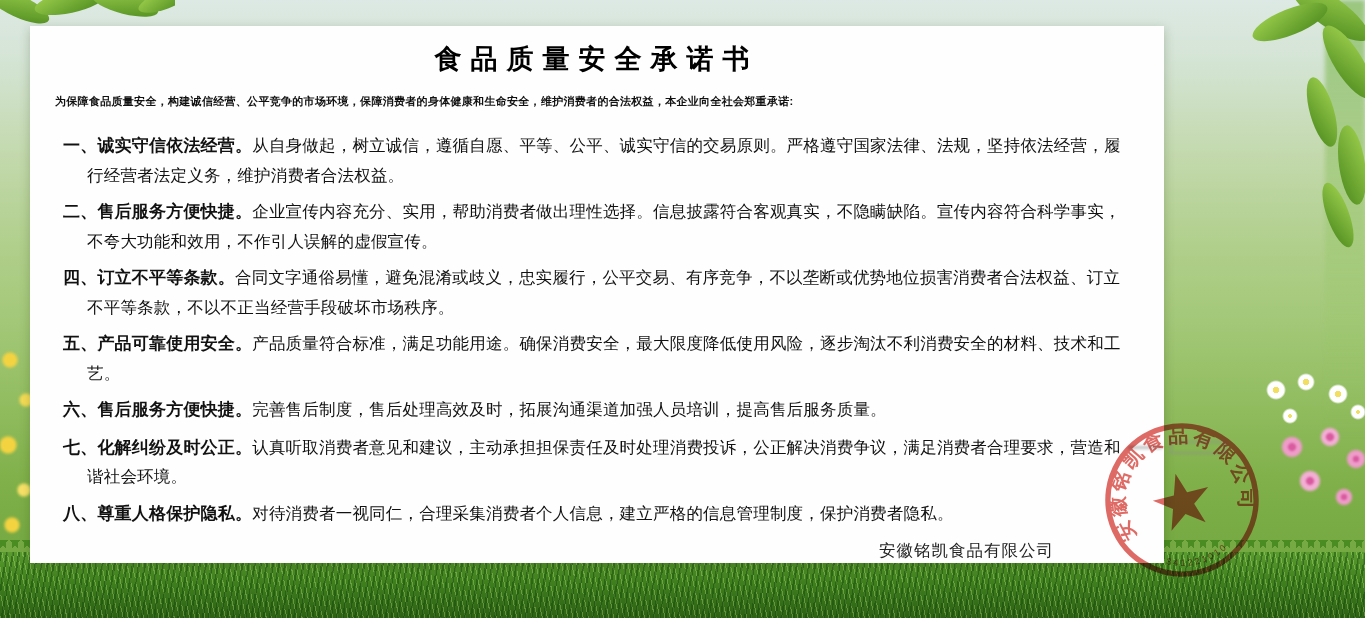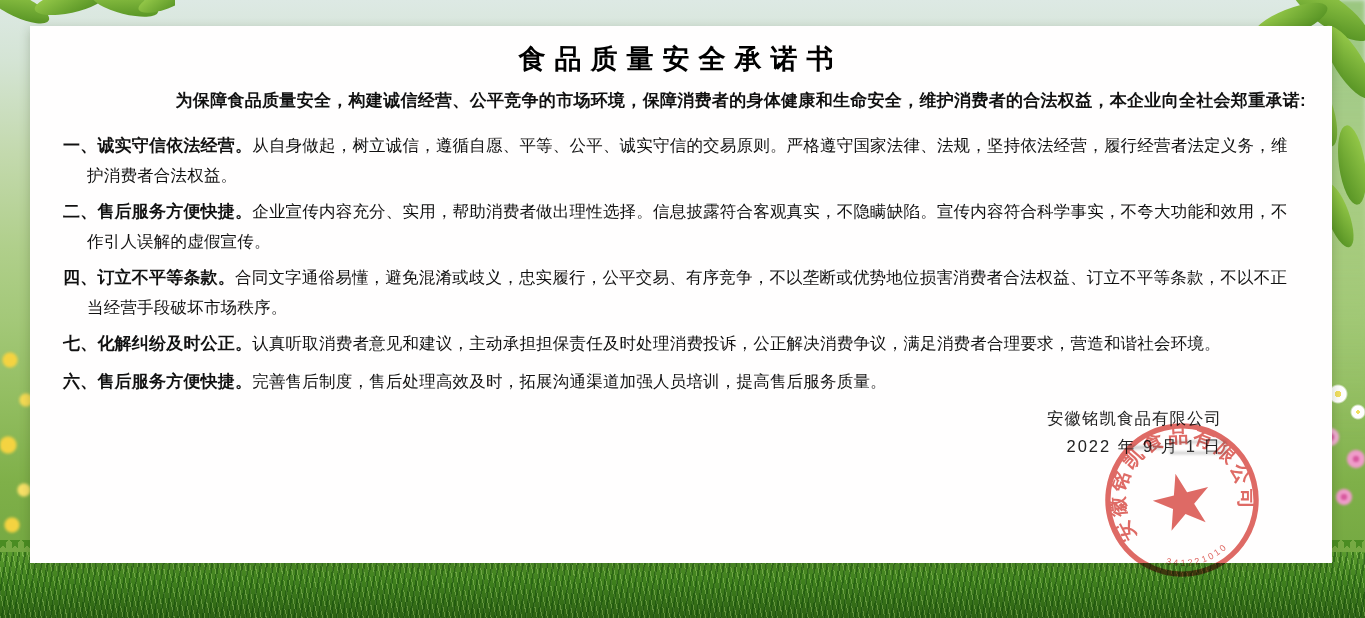--- a/index.html
+++ b/index.html
@@ -41,26 +41,26 @@
       repeating-linear-gradient(100deg,rgba(16,70,8,.45) 0 2px,rgba(0,0,0,0) 2px 6px),
       repeating-linear-gradient(78deg,rgba(225,255,170,.28) 0 1px,rgba(0,0,0,0) 1px 5px),
       linear-gradient(180deg,#5a9c2e 0%,#3f801d 45%,#2d6113 100%);}
   .grass::before{content:"";position:absolute;left:0;right:0;top:-12px;height:13px;
     background:
       linear-gradient(135deg,#4a8c22 6px,rgba(0,0,0,0) 0) 0 0/12px 13px repeat-x,
       linear-gradient(-135deg,#4a8c22 6px,rgba(0,0,0,0) 0) 6px 0/12px 13px repeat-x;
     filter:blur(.6px);}
 
   
-  .doc-card{position:absolute;left:30px;top:26px;width:1302px;height:537px;background:#fffefe;
+  .doc-card{position:absolute;left:30px;top:26px;width:1134px;height:537px;background:#fffefe;
     box-shadow:0 3px 10px rgba(40,60,20,.25);}
   .doc-inner{padding:12px 26px 0 25px;color:#111;}
   .doc-title{font-size:27px;line-height:34px;font-weight:bold;text-align:center;letter-spacing:9px;
     margin:4px 0 12px;color:#000;}
-  .doc-intro{font-size:17px;font-weight:bold;line-height:26px;margin:0 0 17px;letter-spacing:.3px;text-align:right;}
+  .doc-intro{font-size:11px;font-weight:bold;line-height:26px;margin:0 0 17px;letter-spacing:.3px;}
   .item{font-size:16.5px;line-height:28.5px;margin:8px;padding-left:24px;text-indent:-24px;letter-spacing:.2px;}
   .item .num,.item .lead{font-weight:bold;font-size:17px;}
   .signature{margin-top:5px;text-align:right;padding-right:84px;font-size:16.5px;line-height:28px;color:#222;}
   .signature .sig-company{letter-spacing:1px;}
   .signature .sig-date{letter-spacing:2px;}
 
   
   .seal{position:absolute;left:1097px;top:415px;width:170px;height:170px;mix-blend-mode:multiply;opacity:.85;}
   .overprint{position:absolute;left:1128px;top:438px;width:118px;height:14px;filter:blur(1.6px);opacity:.55;}
   .overprint span{display:inline-block;height:3px;background:#8d8d8d;vertical-align:middle;}
@@ -106,26 +106,27 @@
   <div class="grass"></div>
 
   <div class="doc-card">
     <div class="doc-inner">
       <div class="doc-title">食品质量安全承诺书</div>
       <p class="doc-intro">为保障食品质量安全，构建诚信经营、公平竞争的市场环境，保障消费者的身体健康和生命安全，维护消费者的合法权益，本企业向全社会郑重承诺:</p>
 
       <p class="item"><span class="num">一、</span><span class="lead">诚实守信依法经营。</span><span class="body-text">从自身做起，树立诚信，遵循自愿、平等、公平、诚实守信的交易原则。严格遵守国家法律、法规，坚持依法经营，履行经营者法定义务，维护消费者合法权益。</span></p>
       <p class="item"><span class="num">二、</span><span class="lead">售后服务方便快捷。</span><span class="body-text">企业宣传内容充分、实用，帮助消费者做出理性选择。信息披露符合客观真实，不隐瞒缺陷。宣传内容符合科学事实，不夸大功能和效用，不作引人误解的虚假宣传。</span></p>
       <p class="item"><span class="num">四、</span><span class="lead">订立不平等条款。</span><span class="body-text">合同文字通俗易懂，避免混淆或歧义，忠实履行，公平交易、有序竞争，不以垄断或优势地位损害消费者合法权益、订立不平等条款，不以不正当经营手段破坏市场秩序。</span></p>
+      <p class="item"><span class="num">五、</span><span class="lead">产品可靠使用安全。</span><span class="body-text">产品质量符合标准，满足功能用途。确保消费安全，最大限度降低使用风险，逐步淘汰不利消费安全的材料、技术和工艺。</span></p>
+      <p class="item"><span class="num">六、</span><span class="lead">售后服务方便快捷。</span><span class="body-text">完善售后制度，售后处理高效及时，拓展沟通渠道加强人员培训，提高售后服务质量。</span></p>
       <p class="item"><span class="num">七、</span><span class="lead">化解纠纷及时公正。</span><span class="body-text">认真听取消费者意见和建议，主动承担担保责任及时处理消费投诉，公正解决消费争议，满足消费者合理要求，营造和谐社会环境。</span></p>
-      <p class="item"><span class="num">六、</span><span class="lead">售后服务方便快捷。</span><span class="body-text">完善售后制度，售后处理高效及时，拓展沟通渠道加强人员培训，提高售后服务质量。</span></p>
+      <p class="item"><span class="num">八、</span><span class="lead">尊重人格保护隐私。</span><span class="body-text">对待消费者一视同仁，合理采集消费者个人信息，建立严格的信息管理制度，保护消费者隐私。</span></p>
 
       <div class="signature">
         <div class="sig-company">安徽铭凯食品有限公司</div>
-        <div class="sig-date">2022 年 9 月 1 日</div>
       </div>
     </div>
   </div>
 
   <div class="overprint"><span class="b1"></span><span class="b2"></span></div>
 
   <svg class="seal" viewBox="0 0 170 170">
     <defs>
       <path id="sealArcTop" d="M32.4,109.5 A58,58 0 1 1 137.6,109.5" fill="none"></path>
       <path id="sealArcBottom" d="M52,142.2 A66,66 0 0 0 118,142.2" fill="none"></path>

